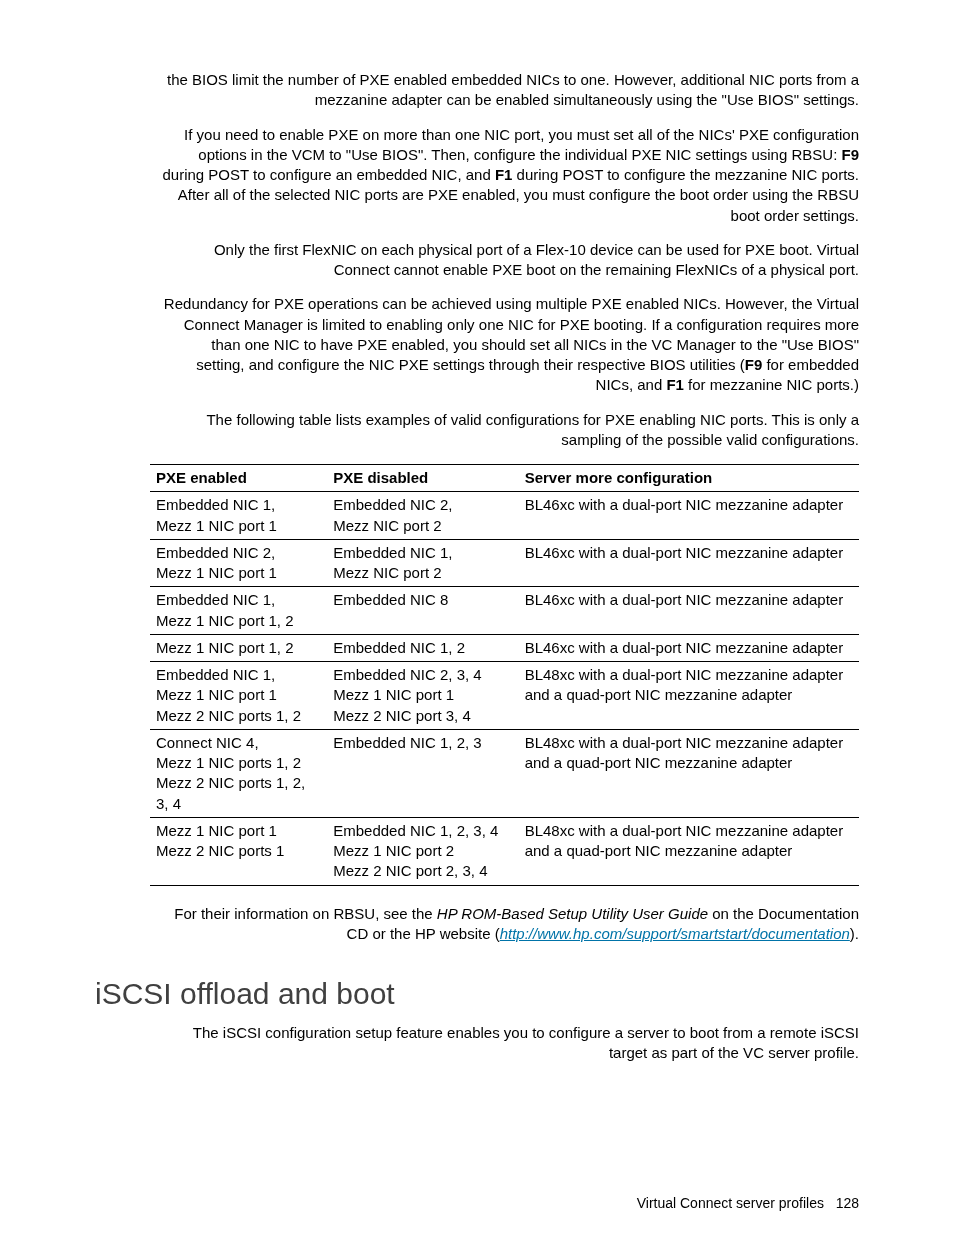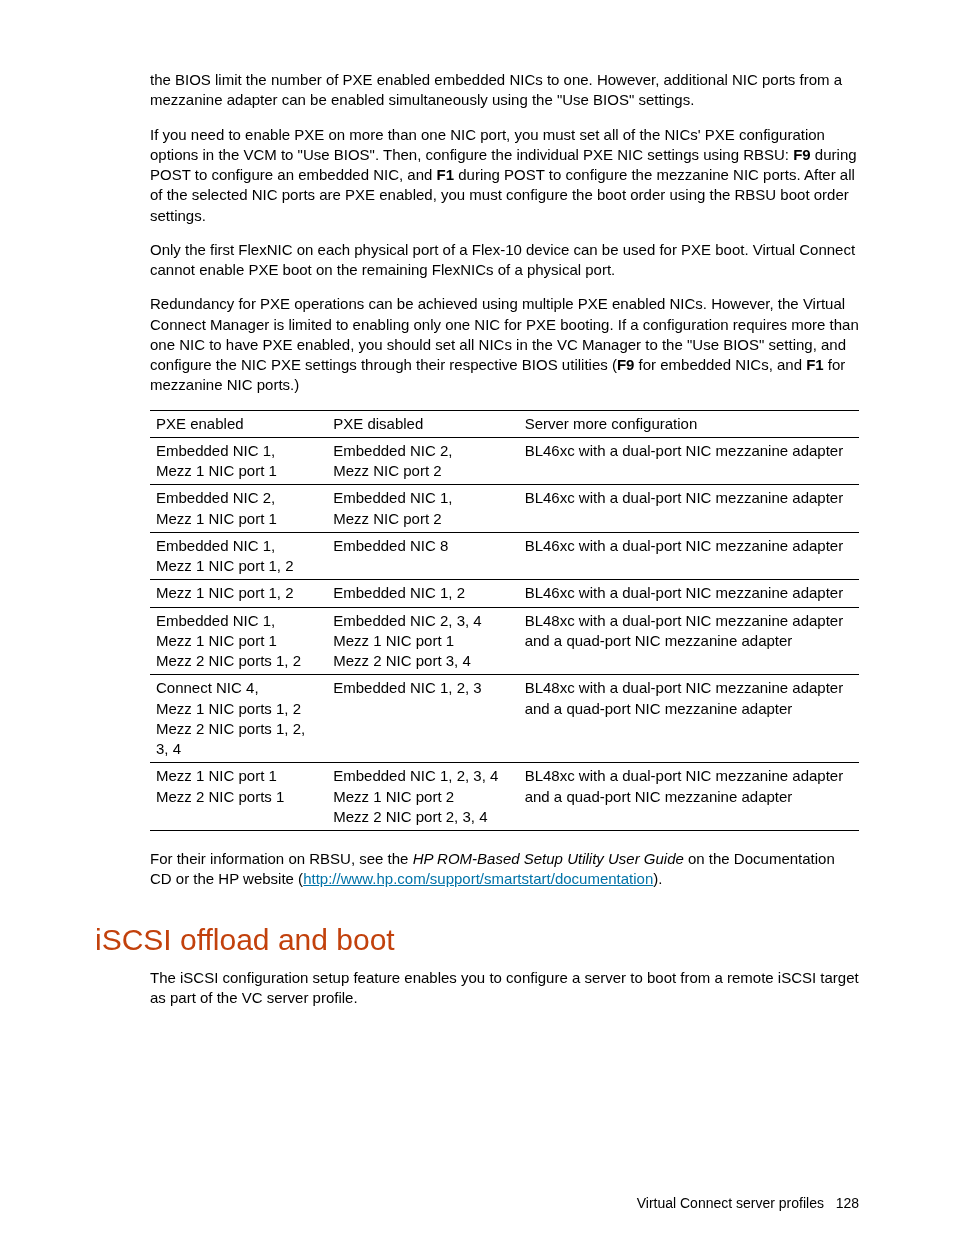--- a/index.html
+++ b/index.html
@@ -15,50 +15,51 @@
     width: 954px;
     min-height: 1235px;
     box-sizing: border-box;
     padding: 70px 95px 40px 95px;
     position: relative;
   }
   .content {
     padding-left: 55px;
   }
   p {
-    margin: 0 0 14px 0;
+    margin: 0 0 14px 12px;
+    text-align: right;
   }
   .heading {
     font-size: 30px;
     font-weight: 300;
-    color: #c2410c;
+    color: #404040;
     margin: 30px 0 8px 0;
   }
   table {
     border-collapse: collapse;
     width: 100%;
     margin: 6px 0 18px 0;
     font-size: 15px;
   }
   th, td {
     text-align: left;
     vertical-align: top;
     border-top: 1px solid #000;
     border-bottom: 1px solid #000;
     padding: 3px 6px 3px 6px;
     font-weight: normal;
   }
   th {
-    font-weight: normal;
+    font-weight: bold;
   }
   col.c1 { width: 25%; }
   col.c2 { width: 27%; }
   col.c3 { width: 48%; }
   .italic { font-style: italic; }
-  a { color: #0073a8; text-decoration: underline; }
+  a { color: #0073a8; text-decoration: underline; font-style: italic; }
   .footer {
     position: absolute;
     bottom: 22px;
     right: 95px;
     font-size: 14px;
   }
 </style>
 </head>
 <body>
 
@@ -70,20 +71,21 @@
     <p>
       <span>If you need to enable PXE on more than one NIC port, you must set all of the NICs' PXE configuration options in the VCM to "Use BIOS". Then, configure the individual PXE NIC settings using RBSU: </span><b>F9</b><span> during POST to configure an embedded NIC, and </span><b>F1</b><span> during POST to configure the mezzanine NIC ports. After all of the selected NIC ports are PXE enabled, you must configure the boot order using the RBSU boot order settings.</span>
     </p>
 
     <p>Only the first FlexNIC on each physical port of a Flex-10 device can be used for PXE boot. Virtual Connect cannot enable PXE boot on the remaining FlexNICs of a physical port.</p>
 
     <p>
       <span>Redundancy for PXE operations can be achieved using multiple PXE enabled NICs. However, the Virtual Connect Manager is limited to enabling only one NIC for PXE booting. If a configuration requires more than one NIC to have PXE enabled, you should set all NICs in the VC Manager to the "Use BIOS" setting, and configure the NIC PXE settings through their respective BIOS utilities (</span><b>F9</b><span> for embedded NICs, and </span><b>F1</b><span> for mezzanine NIC ports.)</span>
     </p>
 
+    <p>The following table lists examples of valid configurations for PXE enabling NIC ports. This is only a sampling of the possible valid configurations.</p>
 
     <table>
       <colgroup>
           <col class="c1">
           <col class="c2">
           <col class="c3">
         </colgroup>
       <thead>
         <tr>
           <th>PXE enabled</th>

